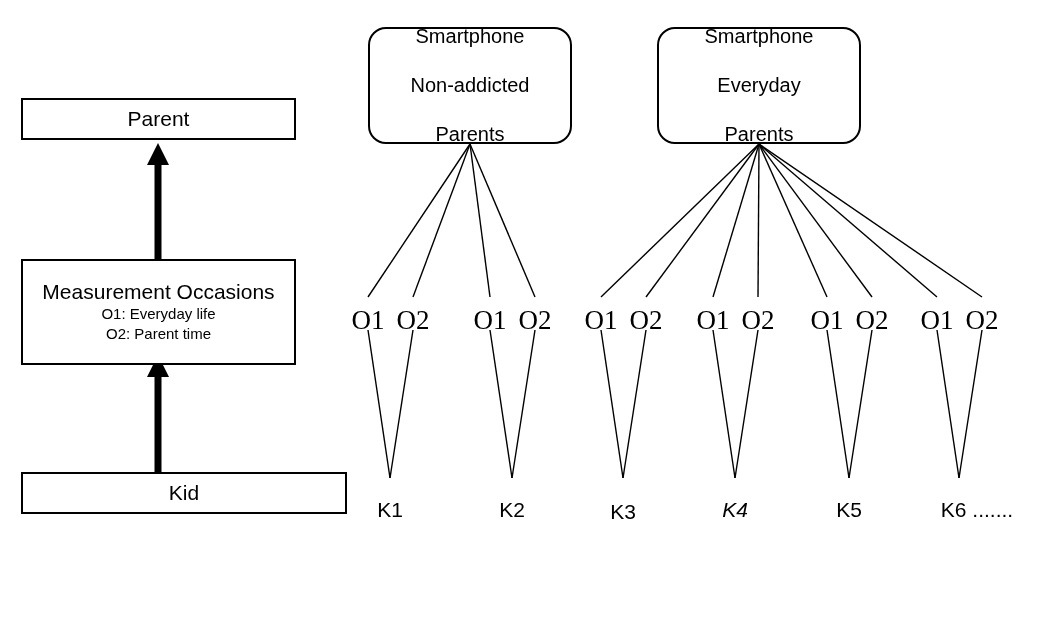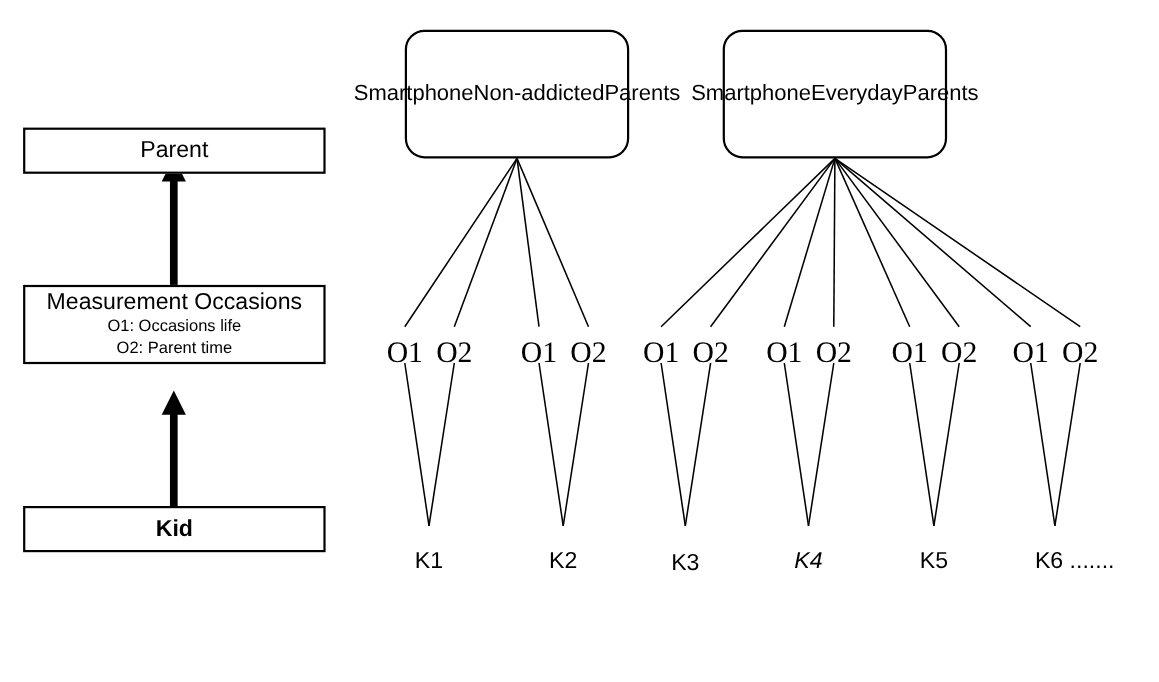--- a/index.html
+++ b/index.html
@@ -48,24 +48,25 @@
     line-height: 1.35;
     white-space: nowrap;
   }
   .round-box {
     position: absolute;
     box-sizing: border-box;
     border: 2px solid #000000;
     border-radius: 18px;
     background: #ffffff;
     display: flex;
-    flex-direction: row;
+    flex-direction: column;
     align-items: center;
     justify-content: center;
     text-align: center;
+    gap: 20px;
   }
   .round-box .rb-line {
     font-size: 20px;
     line-height: 1.45;
     white-space: nowrap;
   }
   .round-box .rb-line.strong {
     font-weight: normal;
   }
   .node-label {
@@ -149,31 +150,31 @@
     <g>
       <line x1="827" y1="330" x2="849" y2="478" stroke="#000" stroke-width="1.4"></line>
       <line x1="872" y1="330" x2="849" y2="478" stroke="#000" stroke-width="1.4"></line>
     </g>
     <g>
       <line x1="937" y1="330" x2="959" y2="478" stroke="#000" stroke-width="1.4"></line>
       <line x1="982" y1="330" x2="959" y2="478" stroke="#000" stroke-width="1.4"></line>
     </g>
   </svg>
 
-  <div class="rect-box" style="left:21px; top:116px; width:275px; height:42px;">
+  <div class="rect-box" style="left:21px; top:98px; width:275px; height:42px;">
     <div class="main-label">Parent</div>
   </div>
 
-  <div class="rect-box" style="left:21px; top:259px; width:275px; height:72px;">
+  <div class="rect-box" style="left:21px; top:259px; width:275px; height:106px;">
     <div class="main-label">Measurement Occasions</div>
-    <div class="sub-label">O1: Occasions life</div>
+    <div class="sub-label">O1: Everyday life</div>
     <div class="sub-label">O2: Parent time</div>
   </div>
 
-  <div class="rect-box" style="left:21px; top:460px; width:275px; height:42px;font-weight:bold;">
+  <div class="rect-box" style="left:21px; top:472px; width:326px; height:42px;">
     <div class="main-label">Kid</div>
   </div>
 
   <div class="round-box" style="left:368px; top:27px; width:204px; height:117px;">
     <div class="rb-line">Smartphone</div>
     <div class="rb-line strong">Non-addicted</div>
     <div class="rb-line">Parents</div>
   </div>
 
   <div class="round-box" style="left:657px; top:27px; width:204px; height:117px;">

